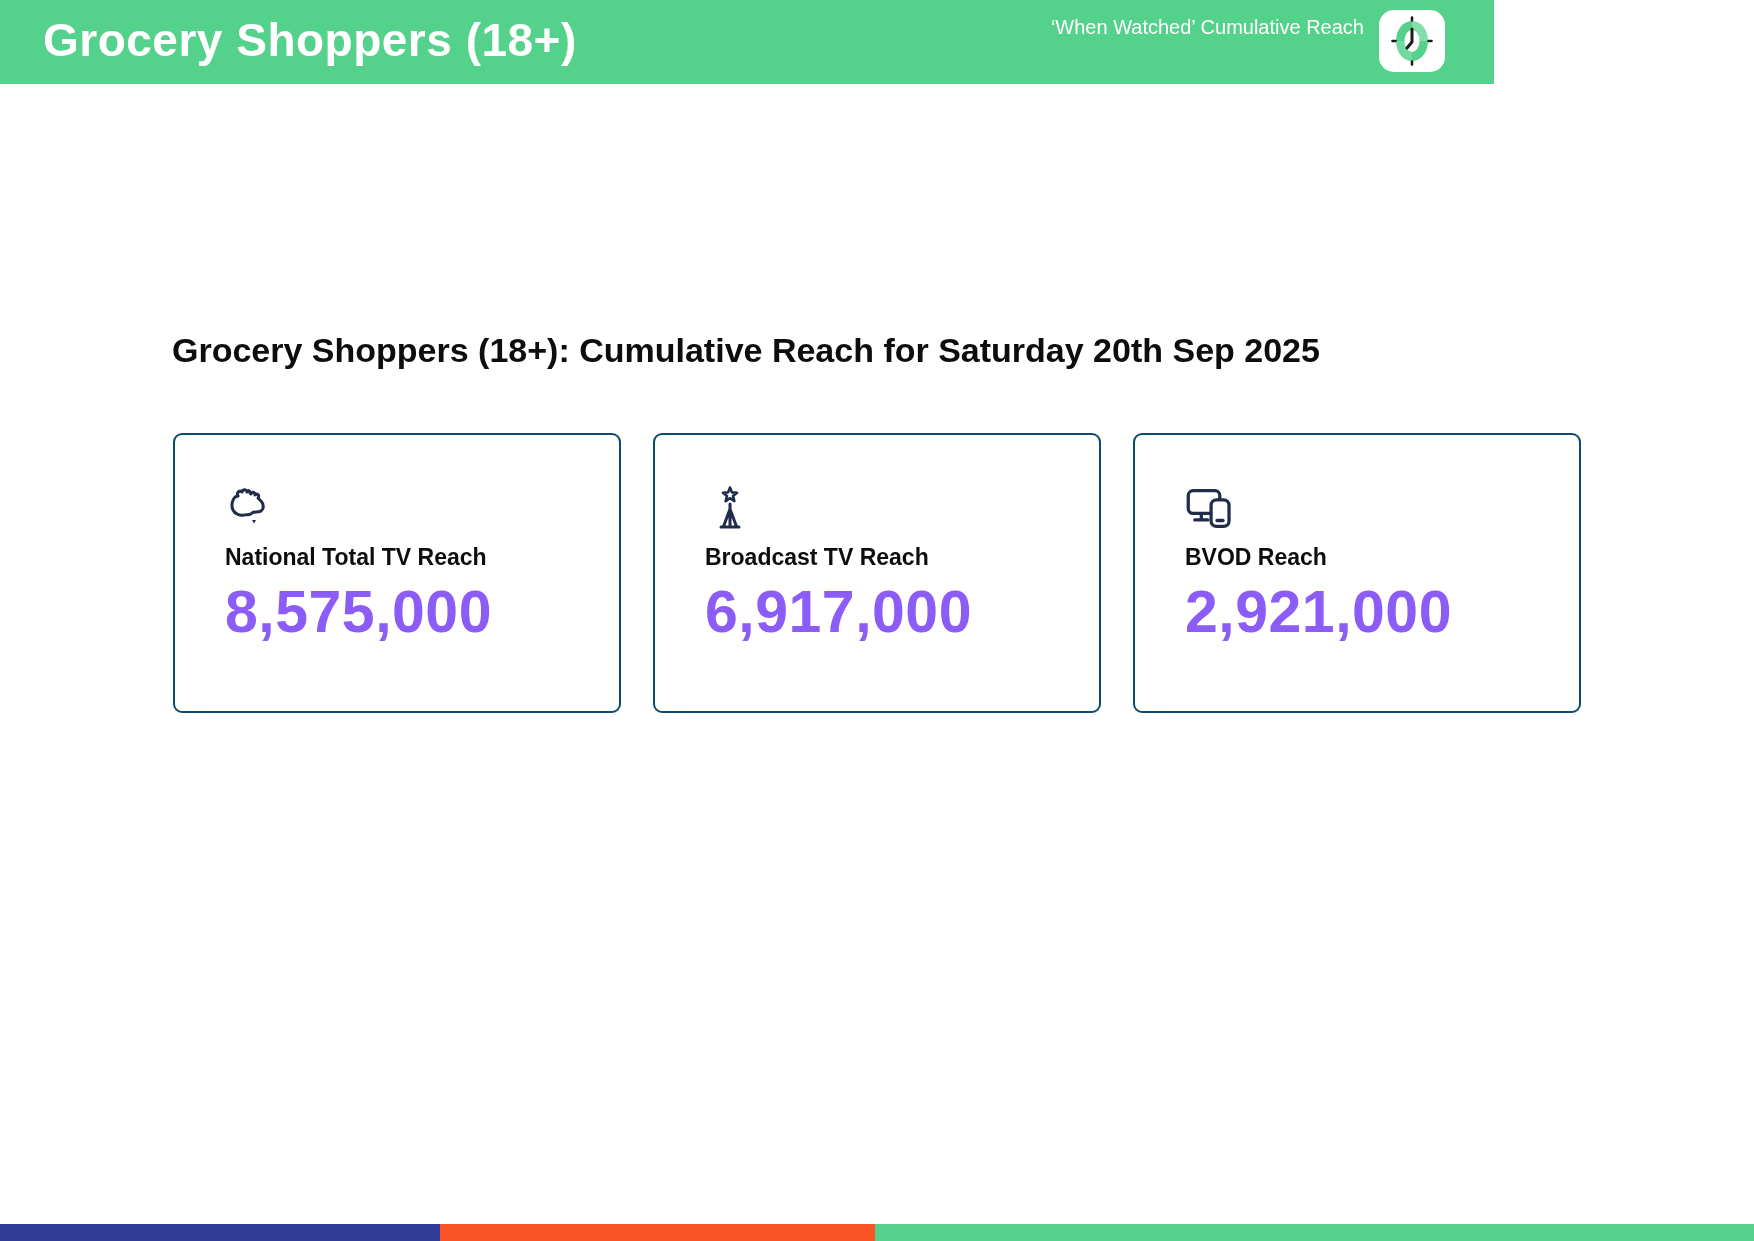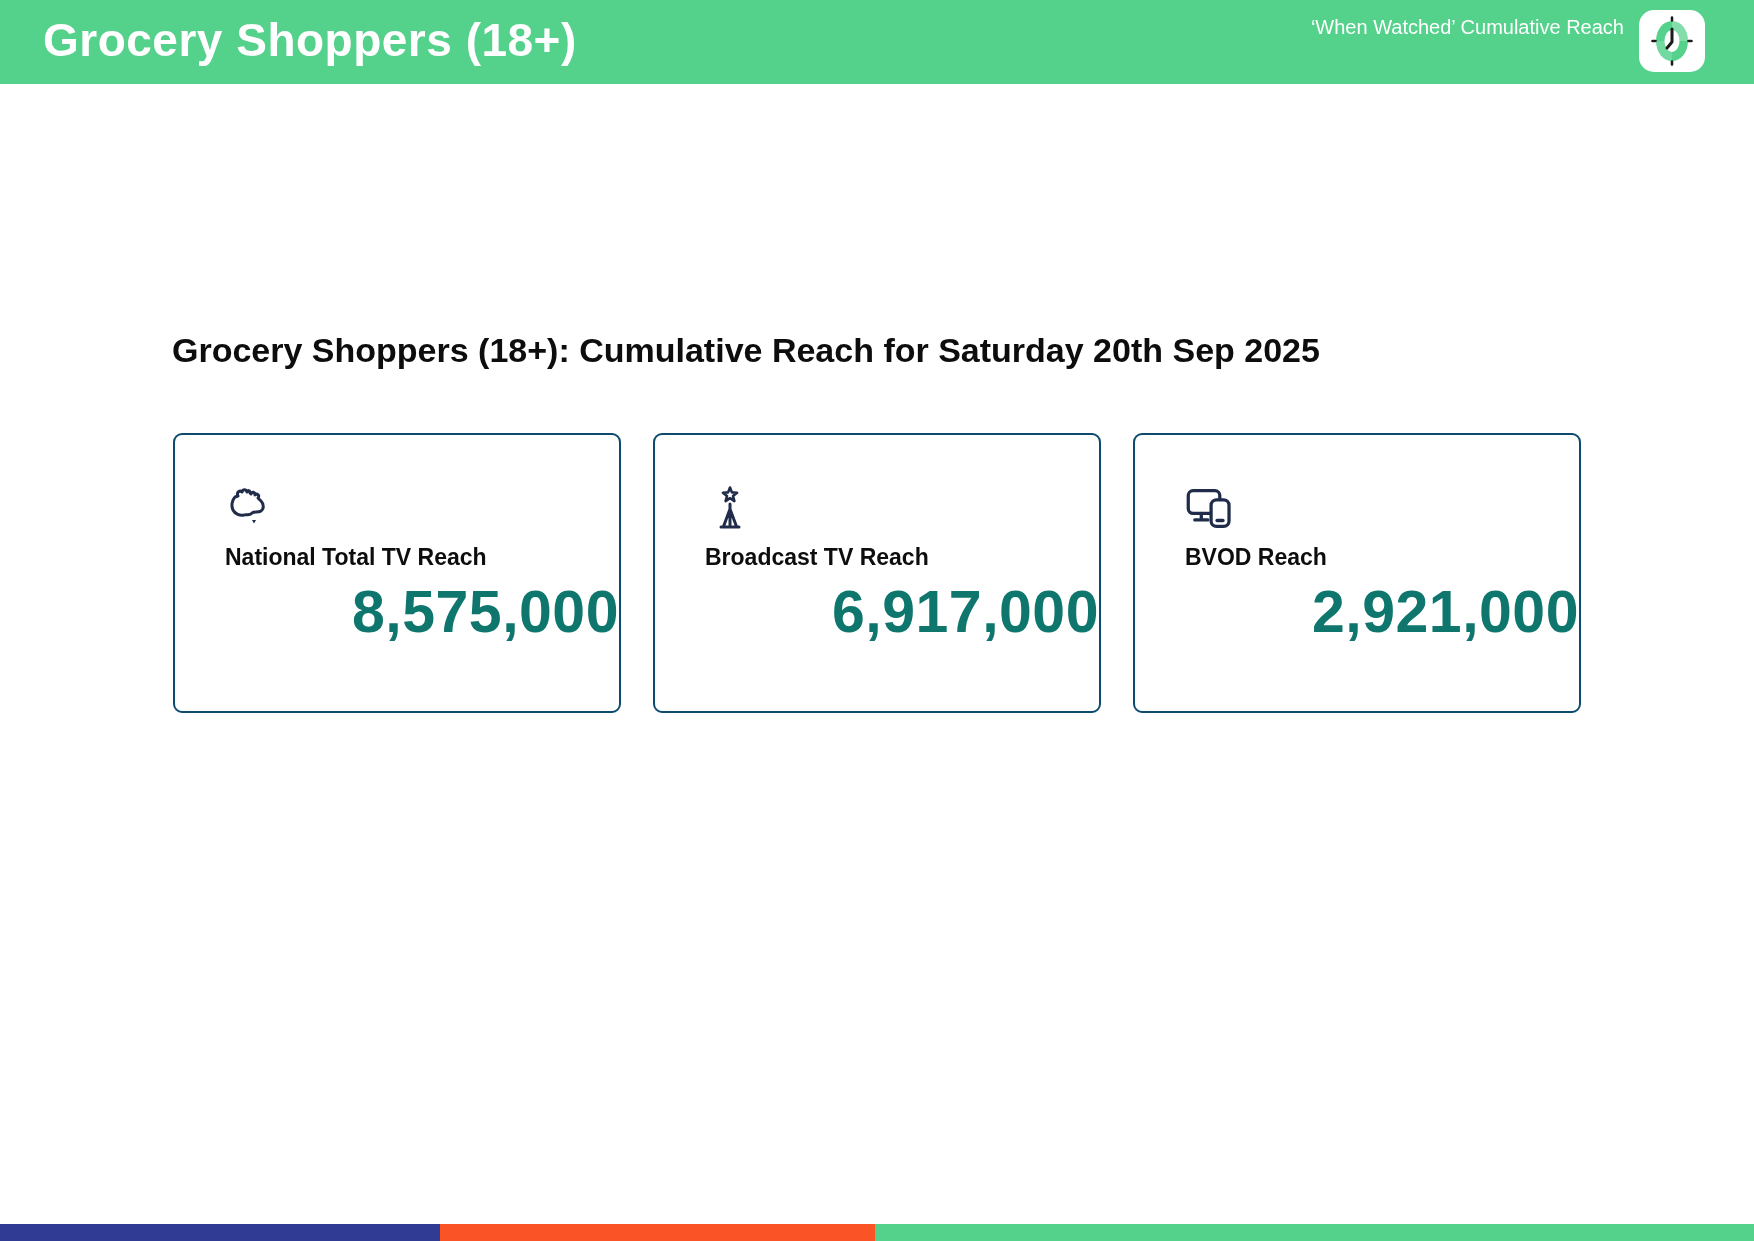--- a/index.html
+++ b/index.html
@@ -7,21 +7,21 @@
     width: 1754px; height: 1241px;
     background: #ffffff;
     font-family: "Liberation Sans", sans-serif;
     overflow: hidden;
     position: relative;
   }
 
   
   .app-header {
     position: absolute; top: 0; left: 0;
-    width: 1754px; height: 84px;
+    width: 1494px; height: 84px;
     background: #54d18b;
   }
   .app-title {
     position: absolute; left: 43px; top: 50%;
     transform: translateY(-54%);
     color: #ffffff; font-size: 46px; font-weight: bold;
     letter-spacing: 0.5px; white-space: nowrap;
   }
   .header-subtitle {
     position: absolute; right: 130px; top: 16px;
@@ -51,22 +51,22 @@
     border-radius: 9px;
     background: #ffffff;
     padding: 50px 0 0 50px;
   }
   .kpi-icon { display: block; height: 46px; margin-bottom: 13px; }
   .kpi-label {
     font-size: 23px; font-weight: bold; color: #0d0d0d;
     margin-bottom: 9px; white-space: nowrap;
   }
   .kpi-value {
-    font-size: 59px; font-weight: bold; color: #0f766e;
-    line-height: 1.1; letter-spacing: 0.5px; white-space: nowrap; text-align: right;
+    font-size: 59px; font-weight: bold; color: #8b5cf6;
+    line-height: 1.1; letter-spacing: 0.5px; white-space: nowrap;
   }
 
   
   .footer-bar {
     position: absolute; left: 0; bottom: 0;
     width: 1754px; height: 17px;
     display: flex;
   }
   .footer-seg-blue   { width: 440px; background: #303b93; }
   .footer-seg-orange { width: 435px; background: #fa5426; }

